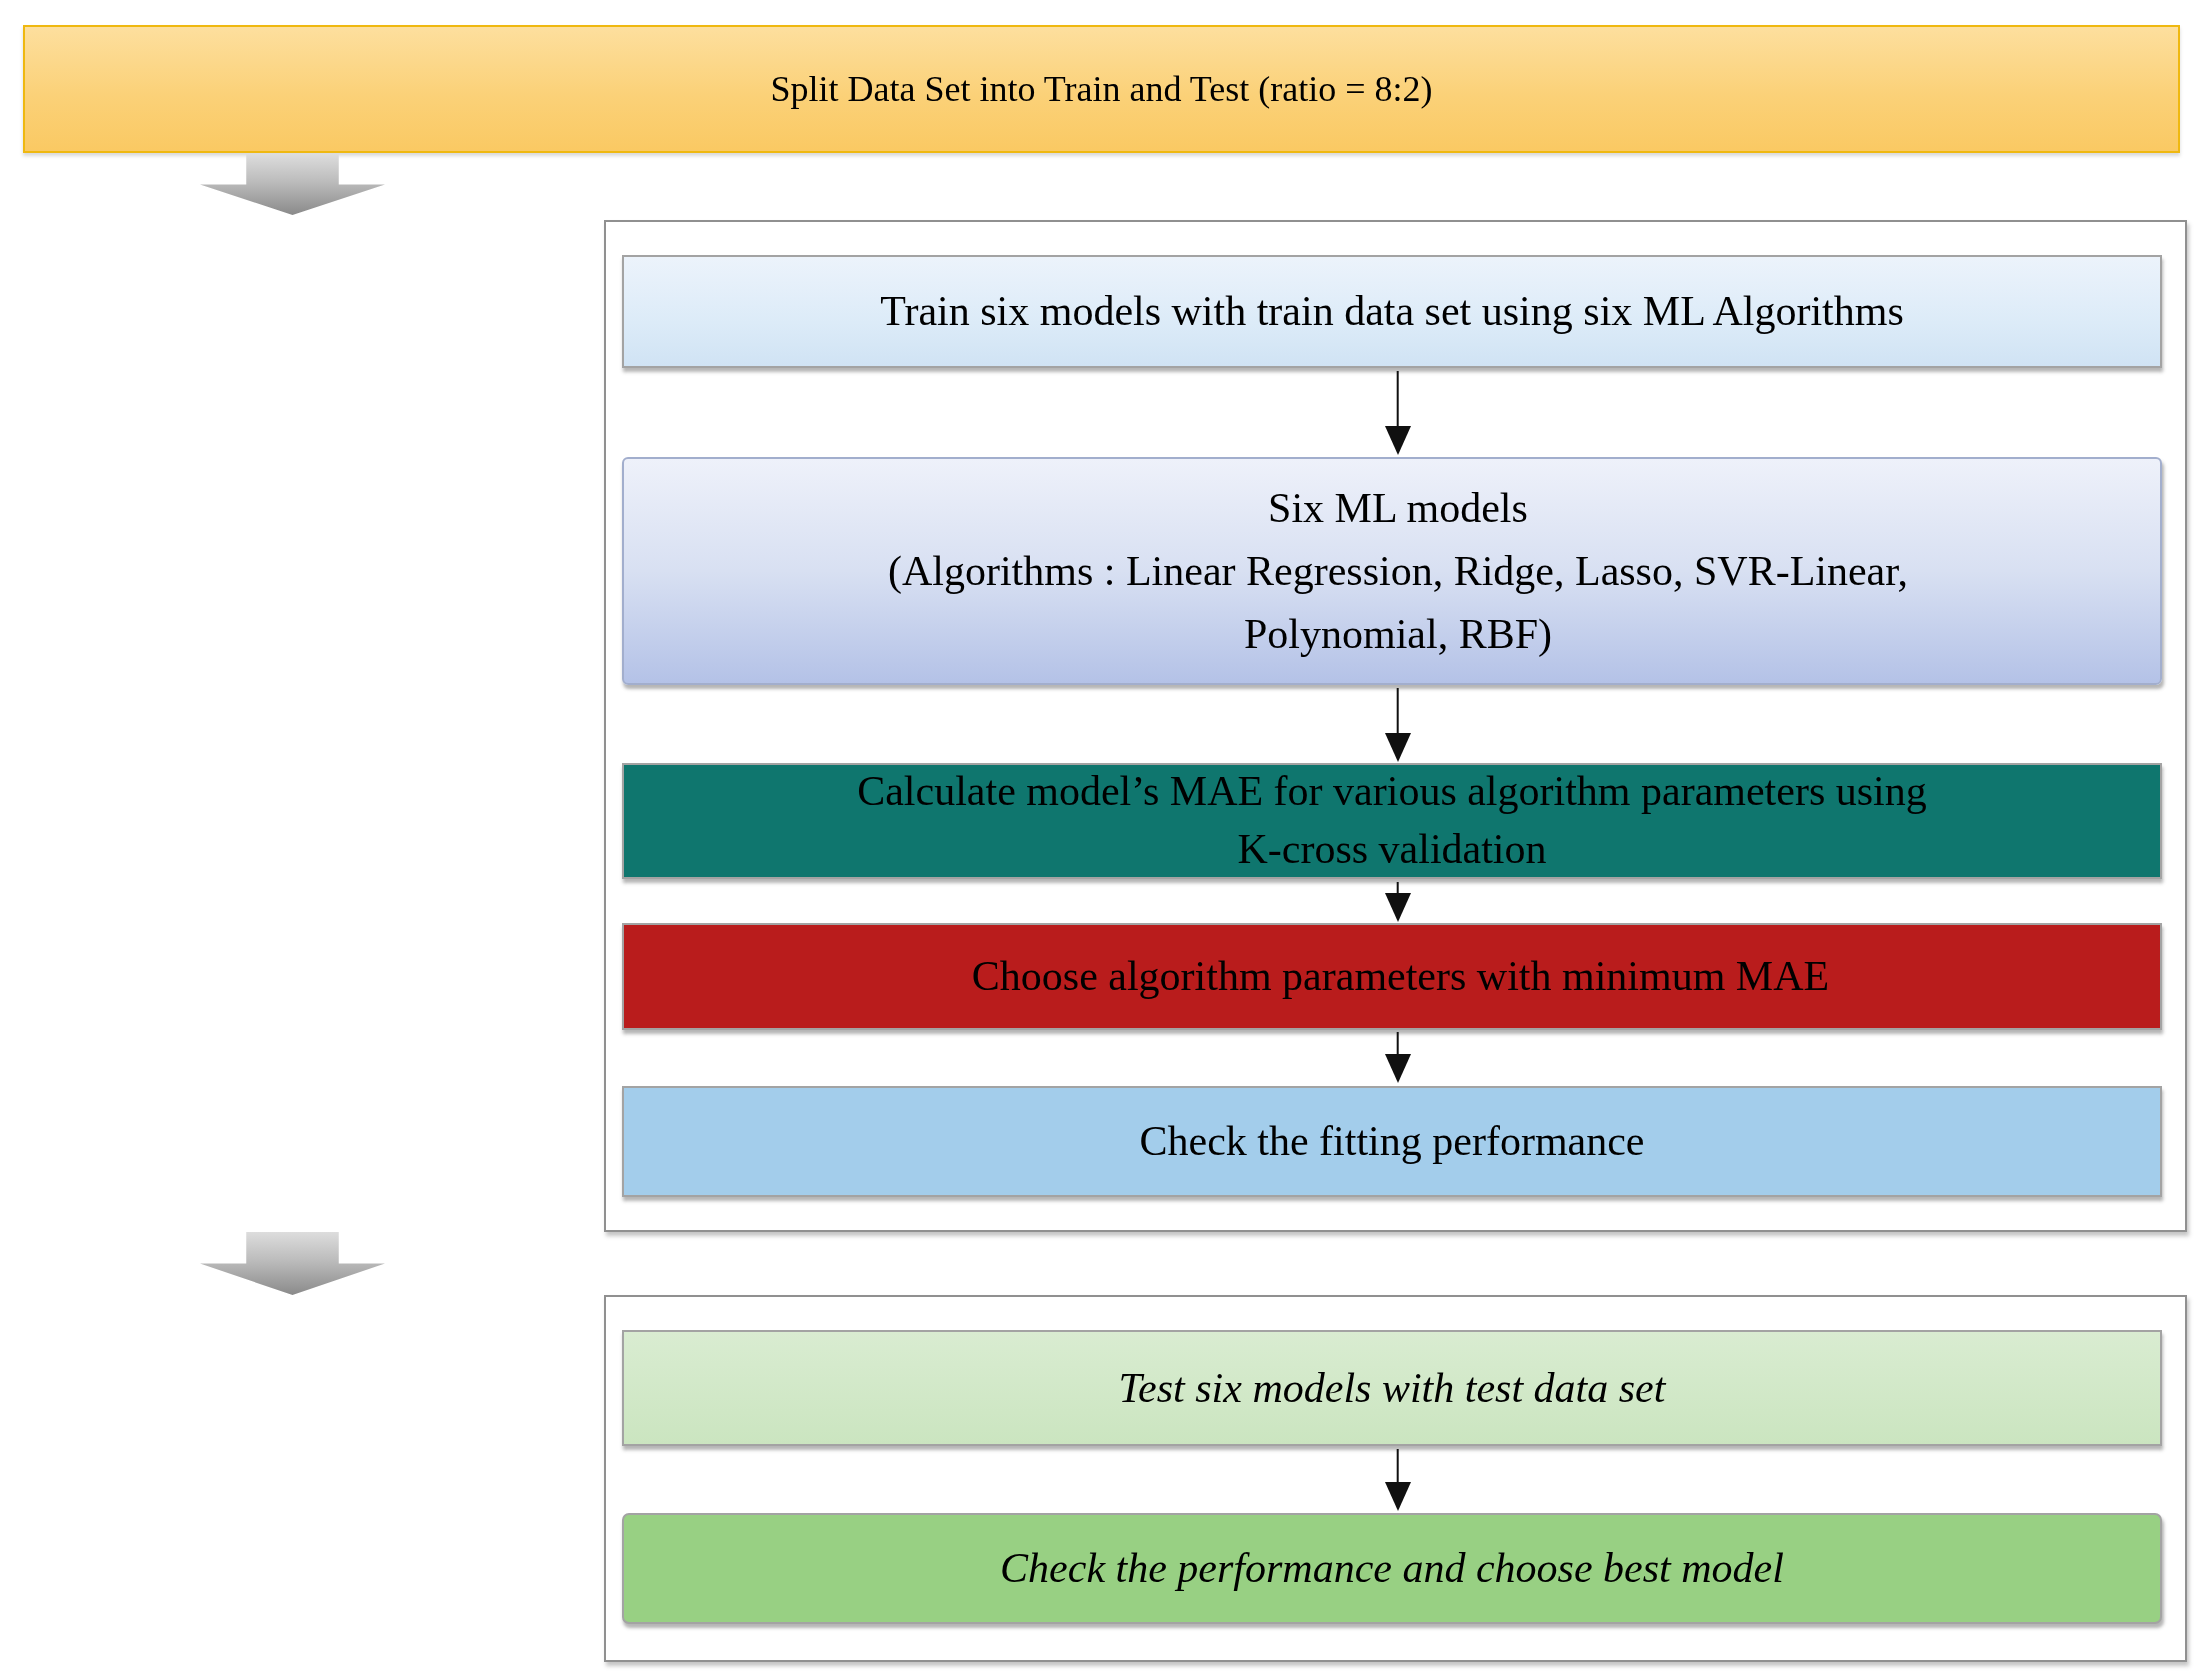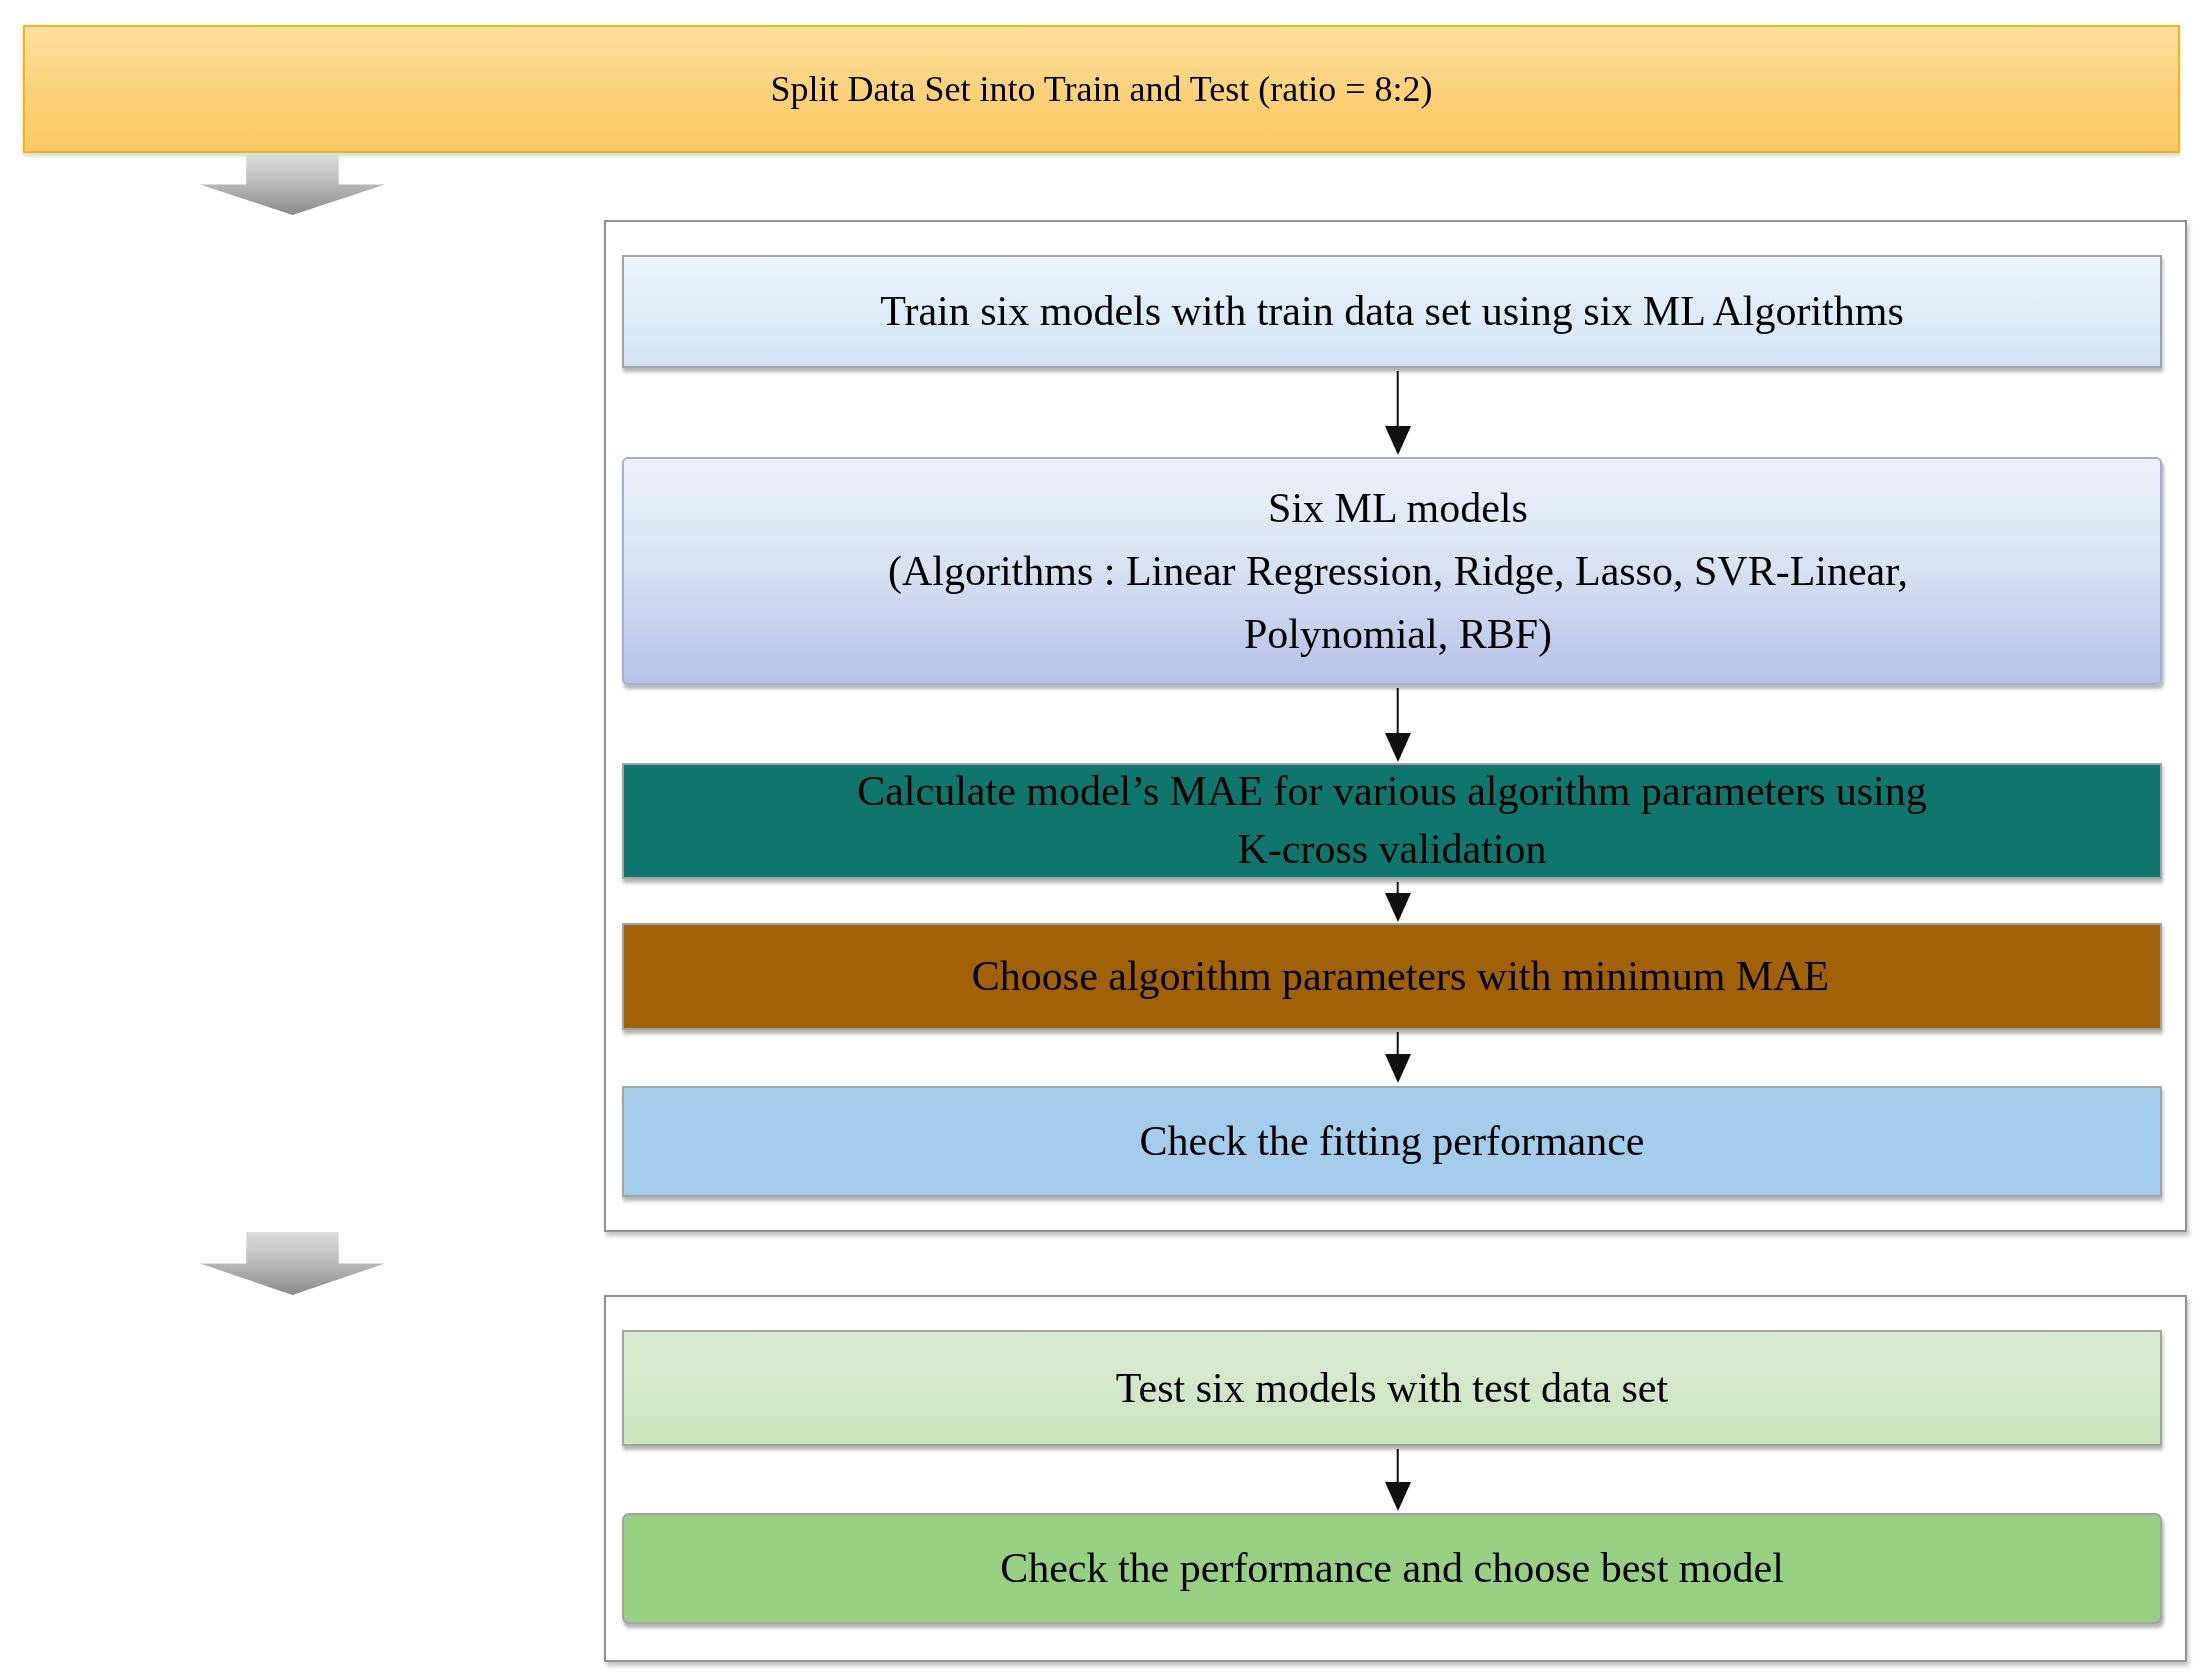--- a/index.html
+++ b/index.html
@@ -36,34 +36,34 @@
   .big-arrow.a{top:154px;height:61px;}
   .big-arrow.b{top:1232px;height:63px;}
 
   
   .flow-container{
     position:absolute;left:604px;width:1583px;box-sizing:border-box;
     background:#ffffff;border:2.6px solid #909090;
     box-shadow:2px 4px 4px rgba(110,110,110,.40);
   }
   .container-training{top:220px;height:1012px;}
-  .container-validation{top:1295px;height:367px;}
+  .container-validation{top:1295px;height:367px;font-style:italic;}
 
   
   .step{
     position:absolute;left:16px;width:1540px;box-sizing:border-box;
     border:2px solid #a3a3a3;display:flex;align-items:center;justify-content:center;
     text-align:center;font-size:42px;line-height:1.45;white-space:pre-line;
     box-shadow:1.3px 4px 3.3px rgba(90,90,90,.45);
   }
   .step-train{top:33px;height:113px;background:linear-gradient(180deg,#ecf3fb 0%,#dcebf8 60%,#d0e3f4 100%);}
   .step-models{top:235px;height:228px;border-radius:6px;border-color:#a2aecd;
     background:linear-gradient(180deg,#eef1fa 0%,#d8e0f2 50%,#b4c2e7 100%);line-height:1.5;padding-left:12px;}
   .step-calc{top:541px;height:116px;background:#0f766e;line-height:1.38;}
-  .step-choose{top:701px;height:107px;background:#a16207;padding-left:17px;}
+  .step-choose{top:701px;height:107px;background:#b91c1c;padding-left:17px;}
   .step-checkfit{top:864px;height:111px;background:#a3cdeb;}
   .step-test{top:33px;height:116px;background:linear-gradient(180deg,#d9ecd1 0%,#cbe5c0 100%);}
   .step-checkbest{top:216px;height:111px;background:#98d083;border-radius:7px;}
 
   
   .varrow{position:absolute;left:777px;width:29px;}
   .varrow::before{
     content:"";position:absolute;left:50%;transform:translateX(-50%);
     top:0;bottom:26px;width:2.6px;background:#101010;
   }

